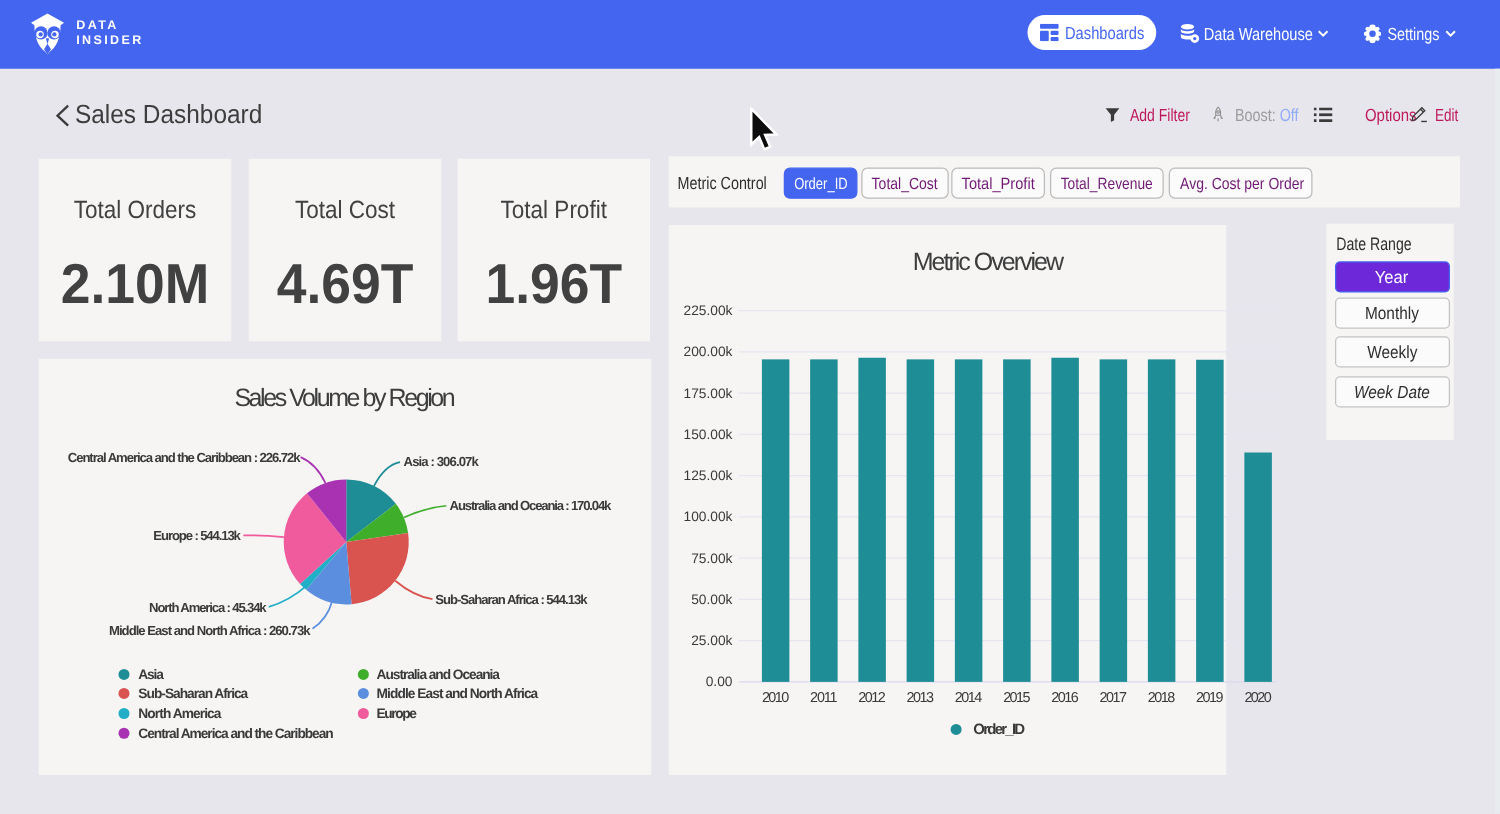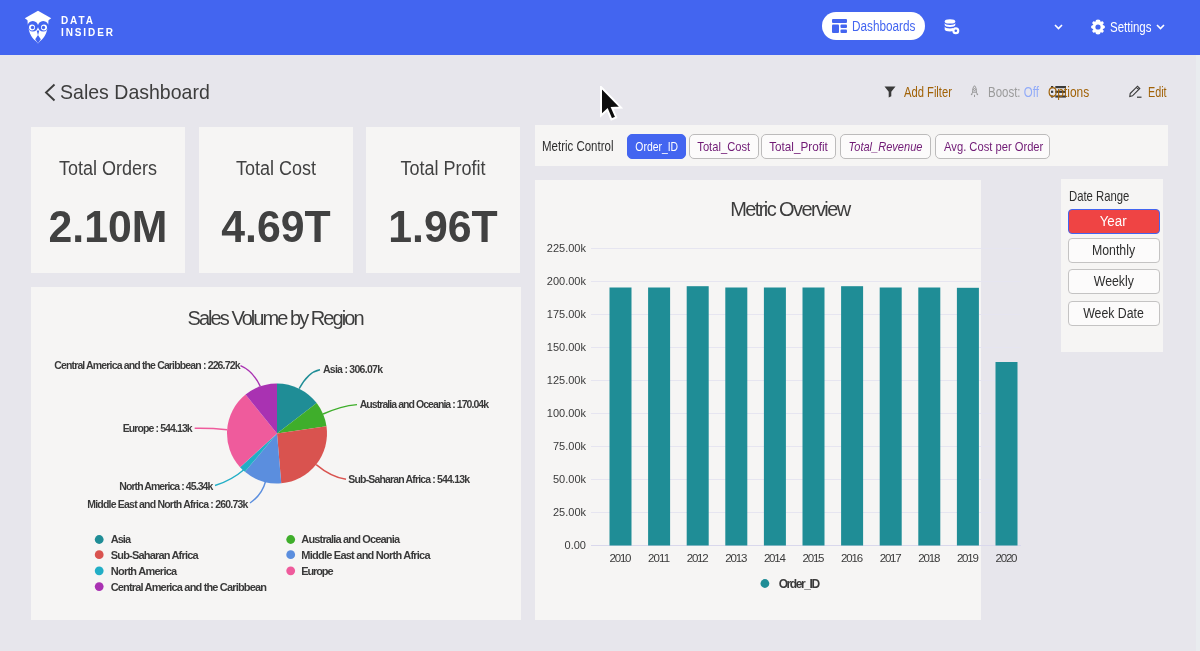--- a/index.html
+++ b/index.html
@@ -9,35 +9,35 @@
 .sx { display:inline-block; transform-origin:0 50%; }
 .sxc { display:inline-block; transform-origin:50% 50%; }
 
 #nav { position:absolute; left:0; top:0; width:1200px; height:55px; background:#4365f0; }
 #logo-text { position:absolute; left:61px; top:14.5px; color:#fff; font-size:10px; font-weight:bold; letter-spacing:1.9px; line-height:12.8px; }
 #btn-dash { position:absolute; left:822px; top:12px; width:103px; height:28px; background:#ffffff; border-radius:14px; color:#4365f0; font-size:14px; }
 #btn-dash span { position:absolute; left:30px; top:6px; width:75px; transform:scaleX(0.84); transform-origin:0 50%; }
 .navitem { position:absolute; top:0; height:55px; color:#fff; font-size:14px; }
 
 #hdr-title { position:absolute; left:60px; top:80px; font-size:21px; color:#3d3d3d; }
-.hicon-lbl { position:absolute; top:84px; font-size:14px; color:#a16207; }
+.hicon-lbl { position:absolute; top:84px; font-size:14px; color:#be185d; }
 
 .kpi { position:absolute; top:127px; width:154px; height:146px; background:#f6f5f4; text-align:center; }
 .kpi .t { margin-top:30px; font-size:20px; color:#414141; transform:scaleX(0.9); }
 .kpi .v { margin-top:21px; font-size:45px; color:#414141; font-weight:bold; transform:scaleX(0.95); }
 
 #metricbar { position:absolute; left:535px; top:125px; width:633px; height:41px; background:#f6f5f4; }
 #metricbar .lbl { position:absolute; left:7px; top:13px; font-size:14px; color:#2e2e2e; width:90px; transform:scaleX(0.82); transform-origin:0 50%; }
 .mbtn { position:absolute; top:8.5px; height:25px; border-radius:5px; font-size:13px; color:#701a75; background:#fcfbfb; border:1px solid #bcbbbb; text-align:center; line-height:23px; white-space:nowrap; }
 .mbtn.sel { background:#4365f0; border-color:#4365f0; color:#fff; }
 
 #datecard { position:absolute; left:1061px; top:179px; width:102px; height:173px; background:#f6f5f4; }
 #datecard .dlbl { position:absolute; left:8px; top:9px; font-size:14.5px; color:#2f2f2f; width:80px; transform:scaleX(0.78); transform-origin:0 50%; }
 .dbtn { position:absolute; left:6.5px; width:92px; height:25px; border-radius:4px; font-size:14px; color:#2e2e2e; background:#fcfbfb; border:1px solid #c4c3c3; text-align:center; line-height:23px; }
-.dbtn.sel { background:#ef4444; border-color:#4365f0; color:#fff; }
+.dbtn.sel { background:#6d28d9; border-color:#4365f0; color:#fff; }
 
 #piecard { position:absolute; left:31px; top:287px; width:490px; height:333px; background:#f6f5f4; }
 #barcard { position:absolute; left:535px; top:180px; width:446px; height:440px; background:#f6f5f4; }
 text { font-family:"Liberation Sans", sans-serif; }
 </style>
 </head>
 <body>
 
 <div id="nav">
   <svg class="abs" style="left:24px;top:8px" width="28" height="37" viewBox="0 0 28 37">
@@ -62,20 +62,21 @@
     </svg>
     <span>Dashboards</span>
   </div>
   <svg class="abs" style="left:944px;top:19px" width="16" height="16" viewBox="0 0 16 16">
     <ellipse cx="6" cy="2.4" rx="5.3" ry="2.2" fill="#fff"></ellipse>
     <path d="M0.7 4 C0.7 5.2 3.1 6 6 6 C8.9 6 11.3 5.2 11.3 4 L11.3 5.9 C11.3 7.1 8.9 7.9 6 7.9 C3.1 7.9 0.7 7.1 0.7 5.9 Z" fill="#fff"></path>
     <path d="M0.7 7.5 C0.7 8.7 3.1 9.5 6 9.5 C7.2 9.5 8.3 9.4 9.2 9.1 L9.2 12.1 C8.3 12.4 7.2 12.5 6 12.5 C3.1 12.5 0.7 11.7 0.7 10.5 Z" fill="#fff"></path>
     <circle cx="11.8" cy="11.8" r="3.5" fill="#fff"></circle>
     <circle cx="11.8" cy="11.8" r="1.3" fill="#4365f0"></circle>
   </svg>
+  <div class="navitem" style="left:963px;line-height:55px;"><span class="sx" style="transform:scaleX(0.835);">Data Warehouse</span></div>
   <svg class="abs" style="left:1054px;top:24px" width="9" height="6" viewBox="0 0 9 6">
       <path d="M1 1 L4.5 4.5 L8 1" stroke="#fff" stroke-width="1.6" fill="none"></path>
     </svg>
   <svg class="abs" style="left:1090px;top:19px" width="16" height="16" viewBox="0 0 16 16">
     <path d="M8 0.5 L10 1 L10.6 2.8 L12.7 2.3 L13.9 4.1 L12.6 5.8 L14.8 6.9 L14.8 9.1 L12.6 10.2 L13.9 11.9 L12.7 13.7 L10.6 13.2 L10 15 L8 15.5 L6 15 L5.4 13.2 L3.3 13.7 L2.1 11.9 L3.4 10.2 L1.2 9.1 L1.2 6.9 L3.4 5.8 L2.1 4.1 L3.3 2.3 L5.4 2.8 L6 1 Z" fill="#fff"></path>
     <circle cx="8" cy="8" r="2.6" fill="#4365f0"></circle>
   </svg>
   <div class="navitem" style="left:1110px;line-height:55px;"><span class="sx" style="transform:scaleX(0.82);">Settings</span></div>
   <svg class="abs" style="left:1156px;top:24px" width="9" height="6" viewBox="0 0 9 6">
       <path d="M1 1 L4.5 4.5 L8 1" stroke="#fff" stroke-width="1.6" fill="none"></path>
@@ -99,21 +100,21 @@
 <svg class="abs" style="left:1051px;top:86px" width="15" height="12" viewBox="0 0 15 12">
   <g fill="#3a3a3a">
       <rect x="0" y="0" width="2.2" height="2.2"></rect>
       <rect x="0" y="4.7" width="2.2" height="2.2"></rect>
       <rect x="0" y="9.4" width="2.2" height="2.2"></rect>
       <rect x="4.3" y="0" width="10.7" height="2.2"></rect>
       <rect x="4.3" y="4.7" width="10.7" height="2.2"></rect>
       <rect x="4.3" y="9.4" width="10.7" height="2.2"></rect>
     </g>
 </svg>
-<div class="hicon-lbl" style="left:1048px;"><span class="sx" style="transform:scaleX(0.854);">Options</span></div>
+<div class="hicon-lbl" style="left:1092px;"><span class="sx" style="transform:scaleX(0.854);">Options</span></div>
 <svg class="abs" style="left:1129px;top:84px" width="13" height="14" viewBox="0 0 13 14">
   <path d="M1.2 9.5 L8.5 2.2 L10.8 4.5 L3.5 11.8 L0.8 12.5 Z M7.4 3.3 L9.7 5.6" stroke="#3a3a3a" stroke-width="1.1" fill="none"></path>
   <path d="M8 13.2 L12.5 13.2" stroke="#3a3a3a" stroke-width="1.2"></path>
 </svg>
 <div class="hicon-lbl" style="left:1148px;"><span class="sx" style="transform:scaleX(0.77);">Edit</span></div>
 
 <div class="kpi" style="left:31px;">
     <div class="t">Total Orders</div>
     <div class="v">2.10M</div>
   </div>
@@ -124,30 +125,30 @@
 <div class="kpi" style="left:366px;">
     <div class="t">Total Profit</div>
     <div class="v">1.96T</div>
   </div>
 
 <div id="metricbar">
   <div class="lbl">Metric Control</div>
   <div class="mbtn sel" style="left:92.3px;width:58.3px;"><span class="sxc" style="transform:scaleX(0.80);">Order_ID</span></div>
   <div class="mbtn" style="left:153.8px;width:70.2px;"><span class="sxc" style="transform:scaleX(0.86);">Total_Cost</span></div>
   <div class="mbtn" style="left:226px;width:75px;"><span class="sxc" style="transform:scaleX(0.90);">Total_Profit</span></div>
-  <div class="mbtn" style="left:305.4px;width:90.6px;font-style:italic;"><span class="sxc" style="transform:scaleX(0.85);">Total_Revenue</span></div>
+  <div class="mbtn" style="left:305.4px;width:90.6px;"><span class="sxc" style="transform:scaleX(0.85);">Total_Revenue</span></div>
   <div class="mbtn" style="left:399.8px;width:115px;"><span class="sxc" style="transform:scaleX(0.86);">Avg. Cost per Order</span></div>
 </div>
 
 <div id="datecard">
   <div class="dlbl">Date Range</div>
   <div class="dbtn sel" style="top:30px;"><span class="sxc" style="transform:scaleX(0.95);">Year</span></div>
   <div class="dbtn" style="top:58.5px;"><span class="sxc" style="transform:scaleX(0.88);">Monthly</span></div>
   <div class="dbtn" style="top:90px;"><span class="sxc" style="transform:scaleX(0.88);">Weekly</span></div>
-  <div class="dbtn" style="top:121.5px;"><span class="sxc" style="transform:scaleX(0.88);">Week Date</span></div>
+  <div class="dbtn" style="top:121.5px;font-style:italic;"><span class="sxc" style="transform:scaleX(0.88);">Week Date</span></div>
 </div>
 
 <div id="piecard">
   <svg class="abs" style="left:0;top:0" width="490" height="333" viewBox="0 0 490 333">
     <text x="245" y="37.5" font-size="20" fill="#3d3d3d" text-anchor="middle" textLength="177">Sales Volume by Region</text>
     <g stroke="none">
       <path d="M246,146.5 L246,96.5 A50,50 0 0 1 285.69,116.09 Z" fill="#1f8d96"></path>
       <path d="M246,146.5 L285.69,116.09 A50,50 0 0 1 295.48,139.31 Z" fill="#3fae2b"></path>
       <path d="M246,146.5 L295.48,139.31 A50,50 0 0 1 250.24,196.32 Z" fill="#d9534f"></path>
       <path d="M246,146.5 L250.24,196.32 A50,50 0 0 1 213.93,184.86 Z" fill="#5b8ede"></path>

